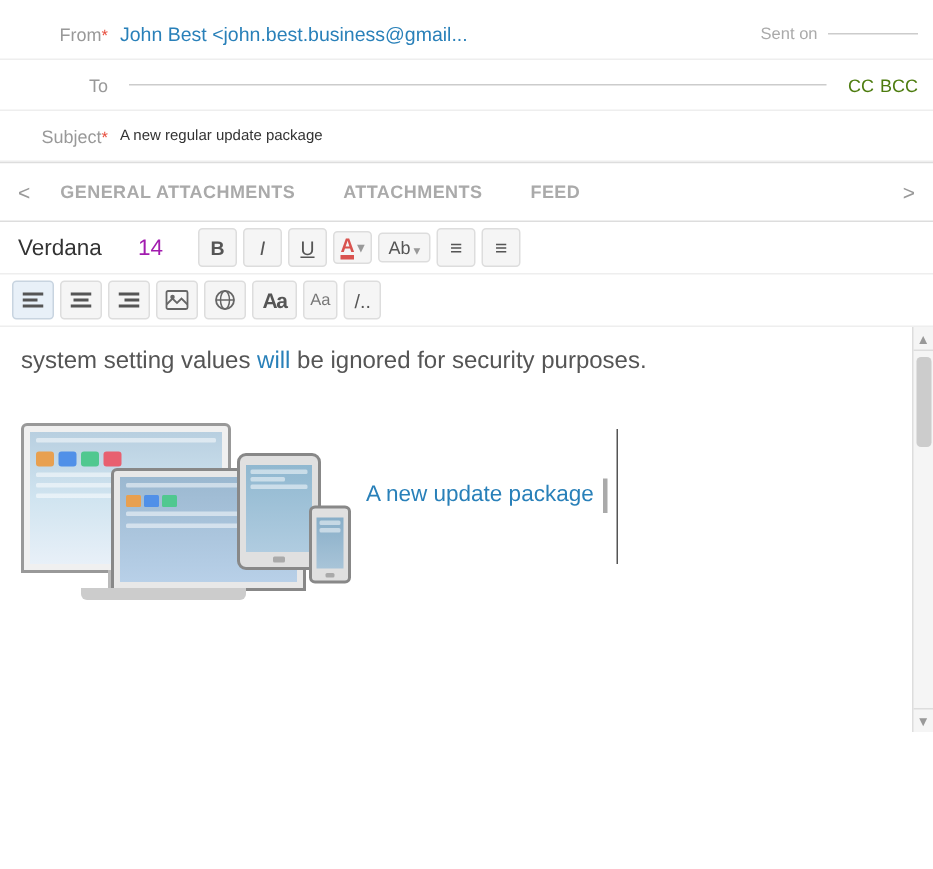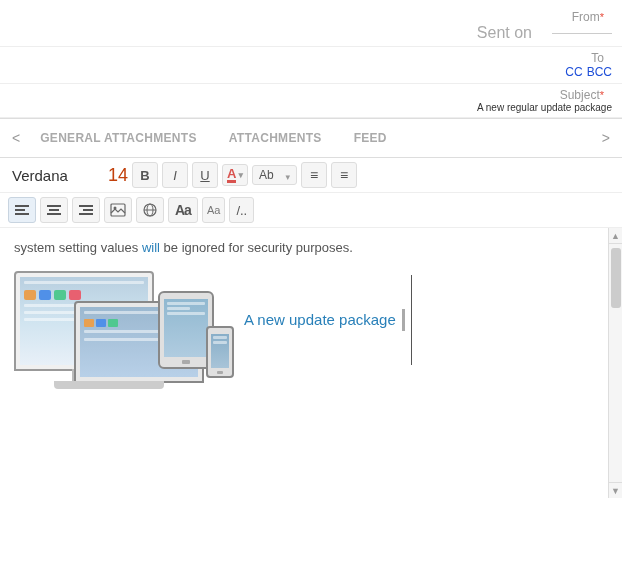--- a/index.html
+++ b/index.html
@@ -12,68 +12,67 @@
       overflow: hidden;
     }
 
     
     .email-header {
       padding: 6px 0 0 0;
       border-bottom: 1px solid #ddd;
     }
     .field-row {
       display: flex;
-      align-items: flex-end;
+      align-items: center;
       padding: 4px 10px;
       border-bottom: 1px solid #eee;
       min-height: 34px;
       position: relative;
-      flex-direction: column;
     }
     .field-label {
       color: #999;
       font-size: 12px;
       min-width: 70px;
       text-align: right;
       padding-right: 8px;
     }
     .field-label .required {
       color: #e74c3c;
       font-size: 11px;
     }
     .field-value {
       color: #2980b9;
       font-size: 13px;
       flex: 1;
     }
     .field-row-right {
       color: #aaa;
-      font-size: 16px;
+      font-size: 11px;
       margin-left: auto;
       display: flex;
       align-items: center;
-      gap: 16px;
+      gap: 3px;
     }
     .sent-on-line {
       width: 60px;
       height: 1px;
       background: #ccc;
       display: inline-block;
       margin-left: 4px;
     }
     .cc-bcc {
       display: flex;
       gap: 4px;
       color: #999;
       font-size: 12px;
       margin-left: 8px;
     }
     .cc-bcc span {
       cursor: pointer;
-      color: #1d4ed8;
+      color: #4d7c0f;
     }
     .to-line {
       width: 80px;
       height: 1px;
       background: #ccc;
       flex: 1;
       margin: 0 6px;
     }
     .subject-value {
       color: #333;
@@ -120,24 +119,24 @@
     }
     .font-name {
       font-size: 15px;
       color: #333;
       min-width: 80px;
       padding: 2px 4px;
       border: none;
       background: transparent;
     }
     .font-size {
-      font-size: 18px;
-      color: #c2410c;
+      font-size: 15px;
+      color: #a21caf;
       width: 36px;
-      text-align: right;
+      text-align: left;
       border: none;
       background: transparent;
     }
     .toolbar-btn {
       display: inline-flex;
       align-items: center;
       justify-content: center;
       width: 26px;
       height: 26px;
       border: 1px solid #ddd;
@@ -164,21 +163,21 @@
       color: #d9534f;
       font-weight: bold;
     }
     .color-btn-a {
       border-bottom: 3px solid #d9534f;
       line-height: 1;
     }
     .ab-btn {
       display: inline-flex;
       align-items: flex-end;
-      gap: 12px;
+      gap: 2px;
       padding: 2px 6px;
       border: 1px solid #ddd;
       background: #f5f5f5;
       border-radius: 3px;
       cursor: pointer;
       font-size: 12px;
       color: #555;
     }
     .list-btn {
       display: inline-flex;
@@ -336,23 +335,23 @@
       top: 4px;
       left: 2px;
       width: 10px;
       height: 60px;
       background: #ccc;
       border-radius: 3px;
     }
 
     
     .security-note {
-      font-size: 13px;
+      font-size: 16px;
       color: #555;
-      margin-bottom: 12px;
+      margin-bottom: 28px;
       line-height: 1.6;
     }
     .security-note .will {
       color: #2980b9;
       font-weight: normal;
     }
     .update-section {
       display: flex;
       align-items: flex-start;
       margin-top: 8px;
@@ -530,20 +529,21 @@
   </style>
 </head>
 <body>
 
 <div class="email-header">
 
   <div class="field-row">
     <span class="field-label">
       <span>From</span><span class="required">*</span>
     </span>
+    <span class="field-value">John Best &lt;john.best.business@gmail...</span>
     <div class="field-row-right">
       <span>Sent on</span>
       <span class="sent-on-line"></span>
     </div>
   </div>
 
   <div class="field-row">
     <span class="field-label">To</span>
     <span class="to-line"></span>
     <div class="cc-bcc">

